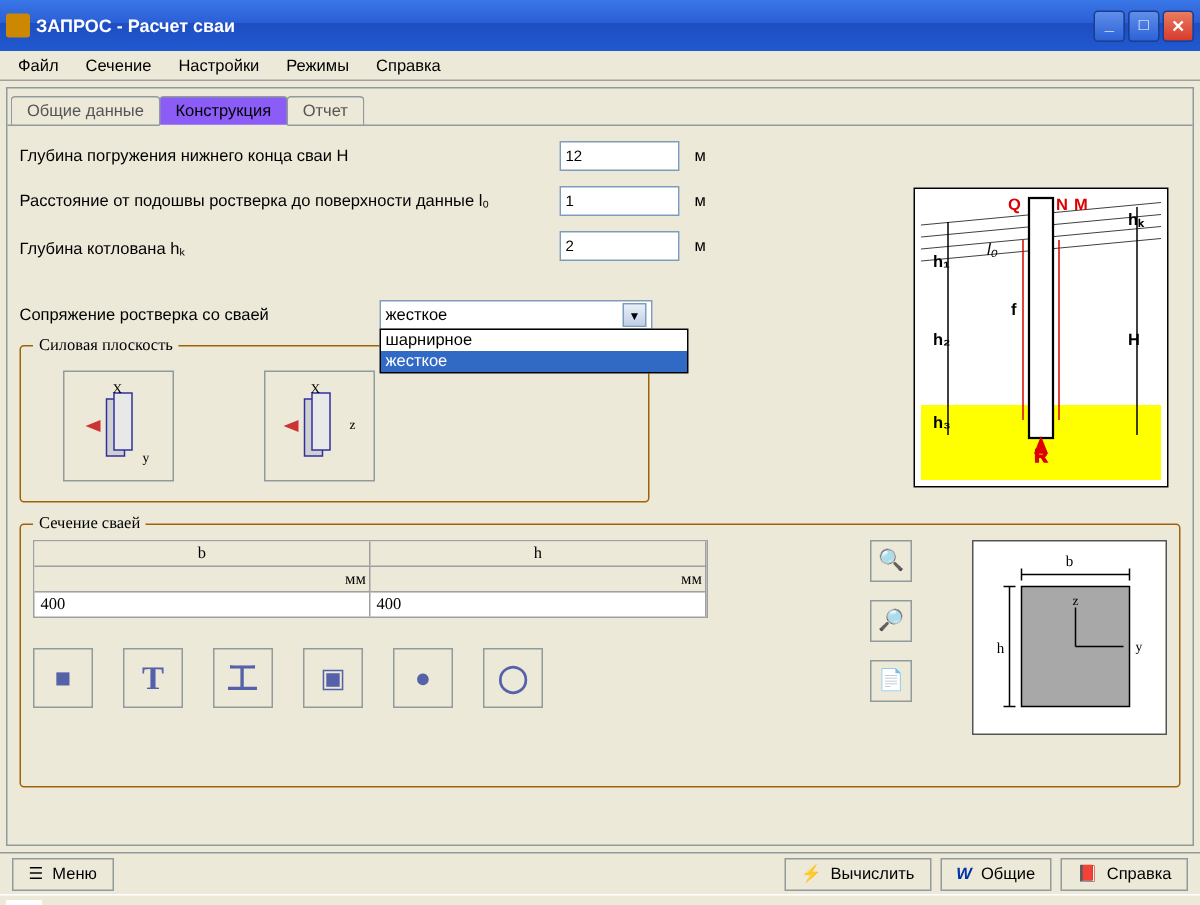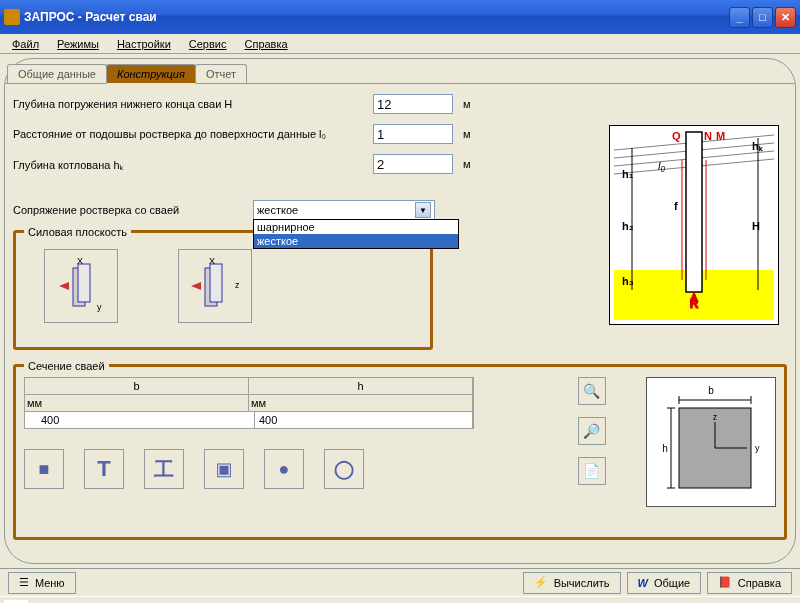--- a/index.html
+++ b/index.html
@@ -27,21 +27,21 @@
   .titlebar .wb.close { background:linear-gradient(#e97c5f,#d83a2c);}
   .menubar {
     height: 20px;
     background: #ece9d8;
     border-bottom: 1px solid #a0a0a0;
     display: flex;
     align-items: center;
     padding: 0 4px;
     gap: 2px;
   }
-  .menubar .item { padding: 2px 8px; cursor:pointer;text-decoration:underline;}
+  .menubar .item { padding: 2px 8px; cursor:pointer;}
   .content-outer {
     padding: 4px;
   }
   .content {
     background: #ece9d8;
     border: 1px solid #919b9c;
     padding: 0;
   }
   .tabs {
     display:flex;
@@ -53,52 +53,52 @@
     padding: 3px 10px;
     border: 1px solid #919b9c;
     border-bottom: none;
     background:#ece9d8;
     border-radius: 3px 3px 0 0;
     cursor:pointer;
     position:relative;
     top:1px;
     margin-right:-1px;
   }
-  .tab.active { background:#a16207; border-bottom:1px solid #ece9d8; z-index:2;font-style:italic;}
+  .tab.active { background:#8b5cf6; border-bottom:1px solid #ece9d8; z-index:2;}
   .tab:not(.active) { background:#ece9d8; color:#555;}
   .tab-body {
     border-top: 1px solid #919b9c;
     padding: 10px 8px 8px 8px;
     position:relative;
     z-index:1;
   }
   .form-row { display:flex; align-items:center; margin-bottom:10px;}
   .form-row .lbl { width:360px;}
-  .form-row input[type=text] { width:80px; height:20px; border:1px solid #7f9db9; padding:1px 3px; background:#fff; font-family:inherit; font-size:13px;}
+  .form-row input[type=text] { width:80px; height:20px; border:1px solid #7f9db9; padding:1px 3px; background:#fff; font-family:inherit; font-size:10px;}
   .form-row .unit { margin-left:10px;}
   .dropdown-wrap { position:relative; display:inline-block;}
   .dropdown-sel { width:182px; height:20px; border:1px solid #7f9db9; background:#fff; display:flex; align-items:center; padding:0 3px; cursor:pointer;}
   .dropdown-sel .dd-val { flex:1;}
   .dropdown-sel .dd-btn { width:16px; height:16px; background:linear-gradient(#e8f0f8,#c0d0e8); border:1px solid #7f9db9; display:flex;align-items:center;justify-content:center; font-size:8px;}
   .dropdown-list { position:absolute; top:19px; left:0; width:206px; background:#fff; border:1px solid #000; z-index:20;}
   .dropdown-list .opt { padding:1px 3px; cursor:pointer;}
   .dropdown-list .opt.sel { background:#316ac5; color:#fff;}
-  .groupbox { border:3px solid #a16207; border-radius:3px; padding:10px 8px 18px 8px; margin-top:6px; position:relative;}
+  .groupbox { border:1px solid #a16207; border-radius:3px; padding:10px 8px 7px 8px; margin-top:6px; position:relative;font-family:Liberation Serif, serif;}
   .groupbox .gtitle { position:absolute; top:-7px; left:8px; background:#ece9d8; padding:0 4px;}
   .fp-buttons { display:flex; gap:60px; padding:6px 20px;}
   .fp-btn { width:74px; height:74px; border:1px solid #919b9c; background:#ece9d8; display:flex; align-items:center; justify-content:center; cursor:pointer;}
   .fp-btn svg { display:block;}
   .section-area { display:flex; gap:10px; align-items:flex-start; }
   .section-left { flex:1;}
   .section-table { border:1px solid #a0a0a0; background:#fff; width:450px;}
   .section-table .hdr { display:flex; background:#ece9d8;}
   .section-table .hdr .cell { flex:1; text-align:center; padding:2px; border-right:1px solid #a0a0a0; border-bottom:1px solid #a0a0a0;}
   .section-table .subhdr { display:flex; background:#ece9d8;}
-  .section-table .subhdr .cell { flex:1; text-align:left; padding:2px; border-right:1px solid #a0a0a0; border-bottom:1px solid #a0a0a0;}
-  .section-table .row { display:flex;margin-left:12px;}
+  .section-table .subhdr .cell { flex:1; text-align:right; padding:2px; border-right:1px solid #a0a0a0; border-bottom:1px solid #a0a0a0;}
+  .section-table .row { display:flex;}
   .section-table .row .cell { flex:1; padding:2px 4px; border-right:1px solid #a0a0a0;}
   .shape-buttons { display:flex; gap:20px; margin-top:20px;}
   .shape-btn { width:40px; height:40px; border:1px solid #919b9c; background:#ece9d8; display:flex; align-items:center; justify-content:center; cursor:pointer; font-size:18px;}
   .side-btns { display:flex; flex-direction:column; gap:12px; margin-left:10px;}
   .tool-btn { width:28px; height:28px; border:1px solid #919b9c; background:#ece9d8; display:flex; align-items:center; justify-content:center; cursor:pointer; font-size:14px;}
   .diagram-right { position:absolute; right:16px; top:66px; width:170px; height:200px; border:1px solid #000; background:#fff; padding:4px;}
   .cross-section-diagram { width:130px; height:130px; border:1px solid #555; background:#fff; display:flex; align-items:center; justify-content:center; margin-left:30px;}
   .spacer { height:8px;}
   .bottombar {
     height: 28px;
@@ -121,28 +121,28 @@
   <div class="title">ЗАПРОС - Расчет сваи</div>
   <div class="win-btns">
     <div class="wb">_</div>
     <div class="wb">□</div>
     <div class="wb close">✕</div>
   </div>
 </div>
 
 <div class="menubar">
   <div class="item">Файл</div>
+  <div class="item">Сечение</div>
+  <div class="item">Настройки</div>
   <div class="item">Режимы</div>
-  <div class="item">Настройки</div>
-  <div class="item">Сервис</div>
   <div class="item">Справка</div>
 </div>
 
 <div class="content-outer">
-<div class="content" style="height:506px; position:relative;border-radius:29px;">
+<div class="content" style="height:506px; position:relative;">
 
   <div class="tabs">
     <div class="tab">Общие данные</div>
     <div class="tab active">Конструкция</div>
     <div class="tab">Отчет</div>
   </div>
 
   <div class="tab-body">
 
     <div class="form-row">

